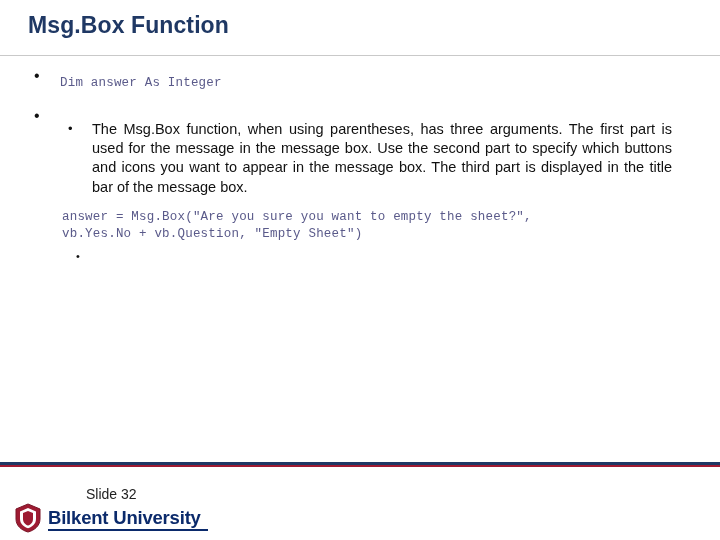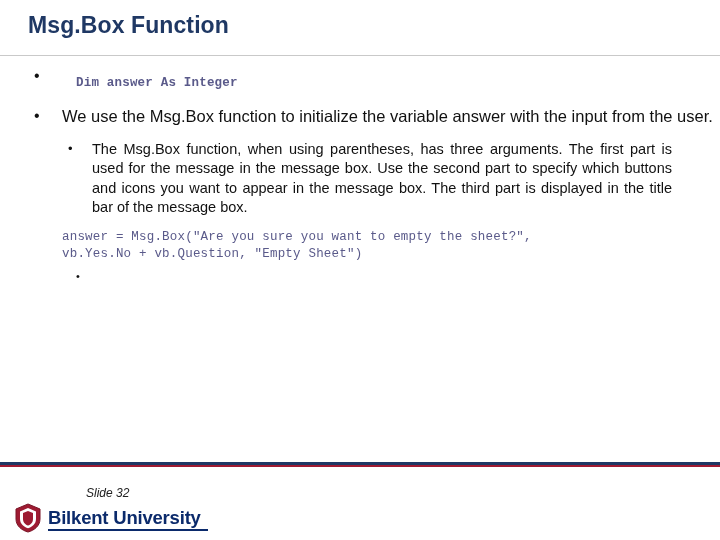--- a/index.html
+++ b/index.html
@@ -63,23 +63,22 @@
   }
 
   .code {
     font-family: "Liberation Mono", "DejaVu Sans Mono", monospace;
     font-size: 12.5px;
     color: #5a5a8a;
     letter-spacing: 0.2px;
     line-height: 1.35;
   }
   .code-1 {
-    padding-left: 76px;
+    padding-left: 60px;
     margin-top: 9px;
-    font-weight: bold;
   }
 
   .l2 {
     position: relative;
     padding-left: 92px;
     padding-right: 48px;
     font-size: 14.5px;
     color: #111111;
     line-height: 1.33;
     text-align: justify;
@@ -132,22 +131,21 @@
     top: 465px;
     width: 720px;
     height: 2px;
     background: #a33;
     background: #9e1b32;
   }
   .slide-number {
     position: absolute;
     left: 86px;
     top: 486px;
-    font-size: 12px;
-    font-style: italic;
+    font-size: 14px;
     color: #222222;
     text-align: right;
   }
 
   .logo {
     position: absolute;
     left: 14px;
     top: 503px;
     width: 200px;
     height: 30px;
@@ -191,21 +189,20 @@
     <div class="l1">
       <span class="bullet">•</span>
     </div>
 
     <div class="code code-1">Dim answer As Integer</div>
 
     <div class="spacer-a"></div>
 
     <div class="l1">
       <span class="bullet">•</span>
-      <span>We use the Msg.Box function to initialize the variable answer with the input from the user.</span>
     </div>
 
     <div class="spacer-b"></div>
 
     <div class="l2">
       <span class="bullet">•</span>
       <span>The Msg.Box function, when using parentheses, has three arguments. The first part is used for the message in the message box. Use the second part to specify which buttons and icons you want to appear in the message box. The third part is displayed in the title bar of the message box.</span>
     </div>
 
     <div class="code code-2">

